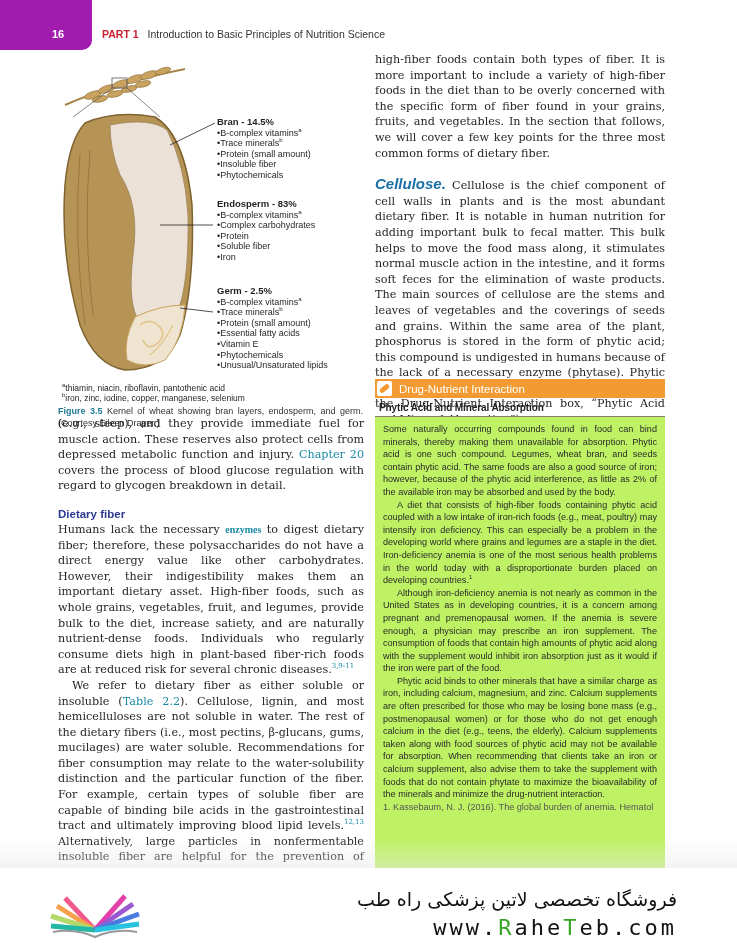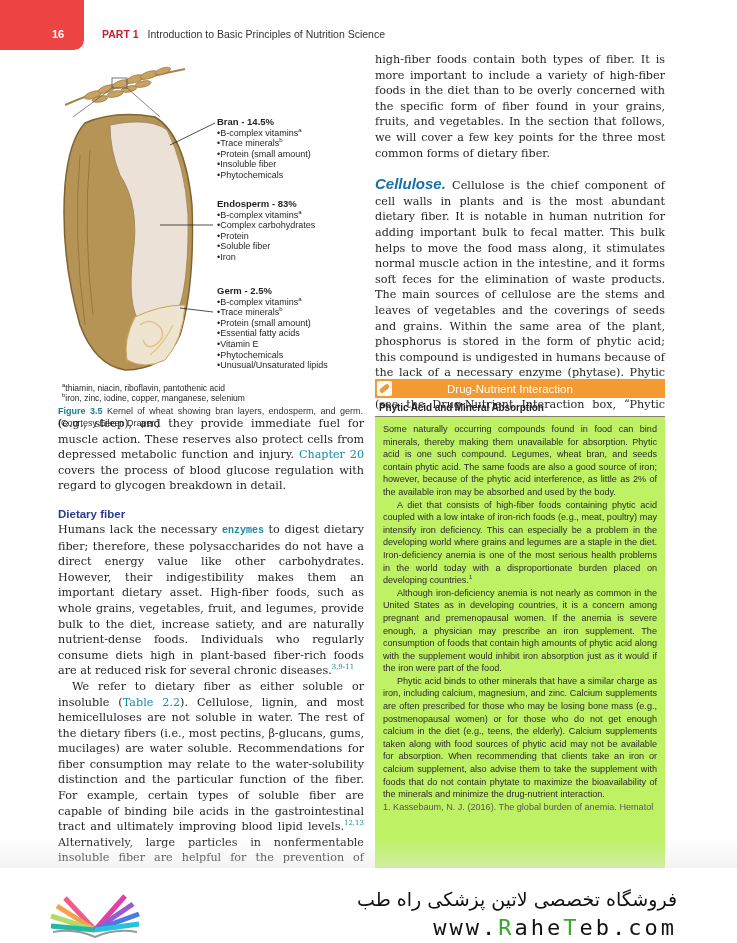--- a/index.html
+++ b/index.html
@@ -1,21 +1,21 @@
 <!DOCTYPE html>
 <html><head>
 <meta charset="utf-8">
 <style>
   * { box-sizing: border-box; margin: 0; padding: 0; }
   html, body { width: 737px; height: 943px; background: #ffffff; overflow: hidden; }
   body { position: relative; font-family: "DejaVu Serif", serif; color: #231f20; }
 
   .header-tab {
-    position: absolute; left: 0; top: 0; width: 84px; height: 50px;
-    background: #ef4444; border-bottom-right-radius: 10px;
+    position: absolute; left: 0; top: 0; width: 92px; height: 50px;
+    background: #a21caf; border-bottom-right-radius: 10px;
   }
   .page-num {
     position: absolute; left: 52px; top: 28px;
     font-family: "Liberation Sans", sans-serif; font-weight: bold; font-size: 11px; color: #fff;
   }
   .running-head {
     position: absolute; left: 102px; top: 28px;
     font-family: "Liberation Sans", sans-serif; font-size: 10.5px; color: #333;
   }
   .running-head .part { color: #c8202f; font-weight: bold; margin-right: 6px; }
@@ -38,33 +38,33 @@
   .fig-caption {
     position: absolute; left: 58px; top: 405px; width: 305px;
     font-family: "Liberation Sans", sans-serif; font-size: 9px; line-height: 12px; color: #333; text-align: justify;
   }
   .fig-caption .fig-no { color: #1f7a96; font-weight: bold; }
 
   .col { position: absolute; font-size: 11.2px; line-height: 15.6px; text-align: justify; color: #231f20; }
   .col p { margin: 0; }
   .col p.indent { text-indent: 14px; }
   .link { color: #1a8aa6; }
-  .key { color: #1a8aa6; font-family: Liberation Mono, monospace; font-weight: bold; font-size: 10px; }
+  .key { color: #1a8aa6; font-family: Liberation Serif, serif; font-weight: bold; font-size: 10px; }
   .ref { color: #1a8aa6; font-size: 7px; vertical-align: super; line-height: 0; }
   .section-head {
     font-family: "Liberation Sans", sans-serif; font-weight: bold; color: #2b3990; font-size: 11.5px;
     margin-top: 13px; line-height: 15px;
   }
   .run-in { color: #1a6fa6; font-family: "Liberation Sans", sans-serif; font-weight: bold; font-style: italic; font-size: 15px; }
 
   
   .dn-box { position: absolute; left: 375px; top: 379px; width: 290px; height: 490px; }
   .dn-header {
     height: 19px; background: #f39a33; display: flex; align-items: center;
-    font-family: "Liberation Sans", sans-serif; color: #fff; font-size: 11.5px; gap: 48px;
+    font-family: "Liberation Sans", sans-serif; color: #fff; font-size: 11.5px;
   }
   .dn-icon {
     width: 19px; height: 19px; background: #fff; border: 2px solid #f39a33; border-radius: 4px;
     display: flex; align-items: center; justify-content: center; margin-right: 5px; margin-left: 0;
   }
   .dn-sub {
     font-family: "Liberation Sans", sans-serif; font-weight: bold; font-size: 10px; color: #231f20;
     padding: 4px 4px 3px 4px; border-bottom: 1px solid #8a7c6c; letter-spacing: -0.1px;
   }
   .dn-body {

